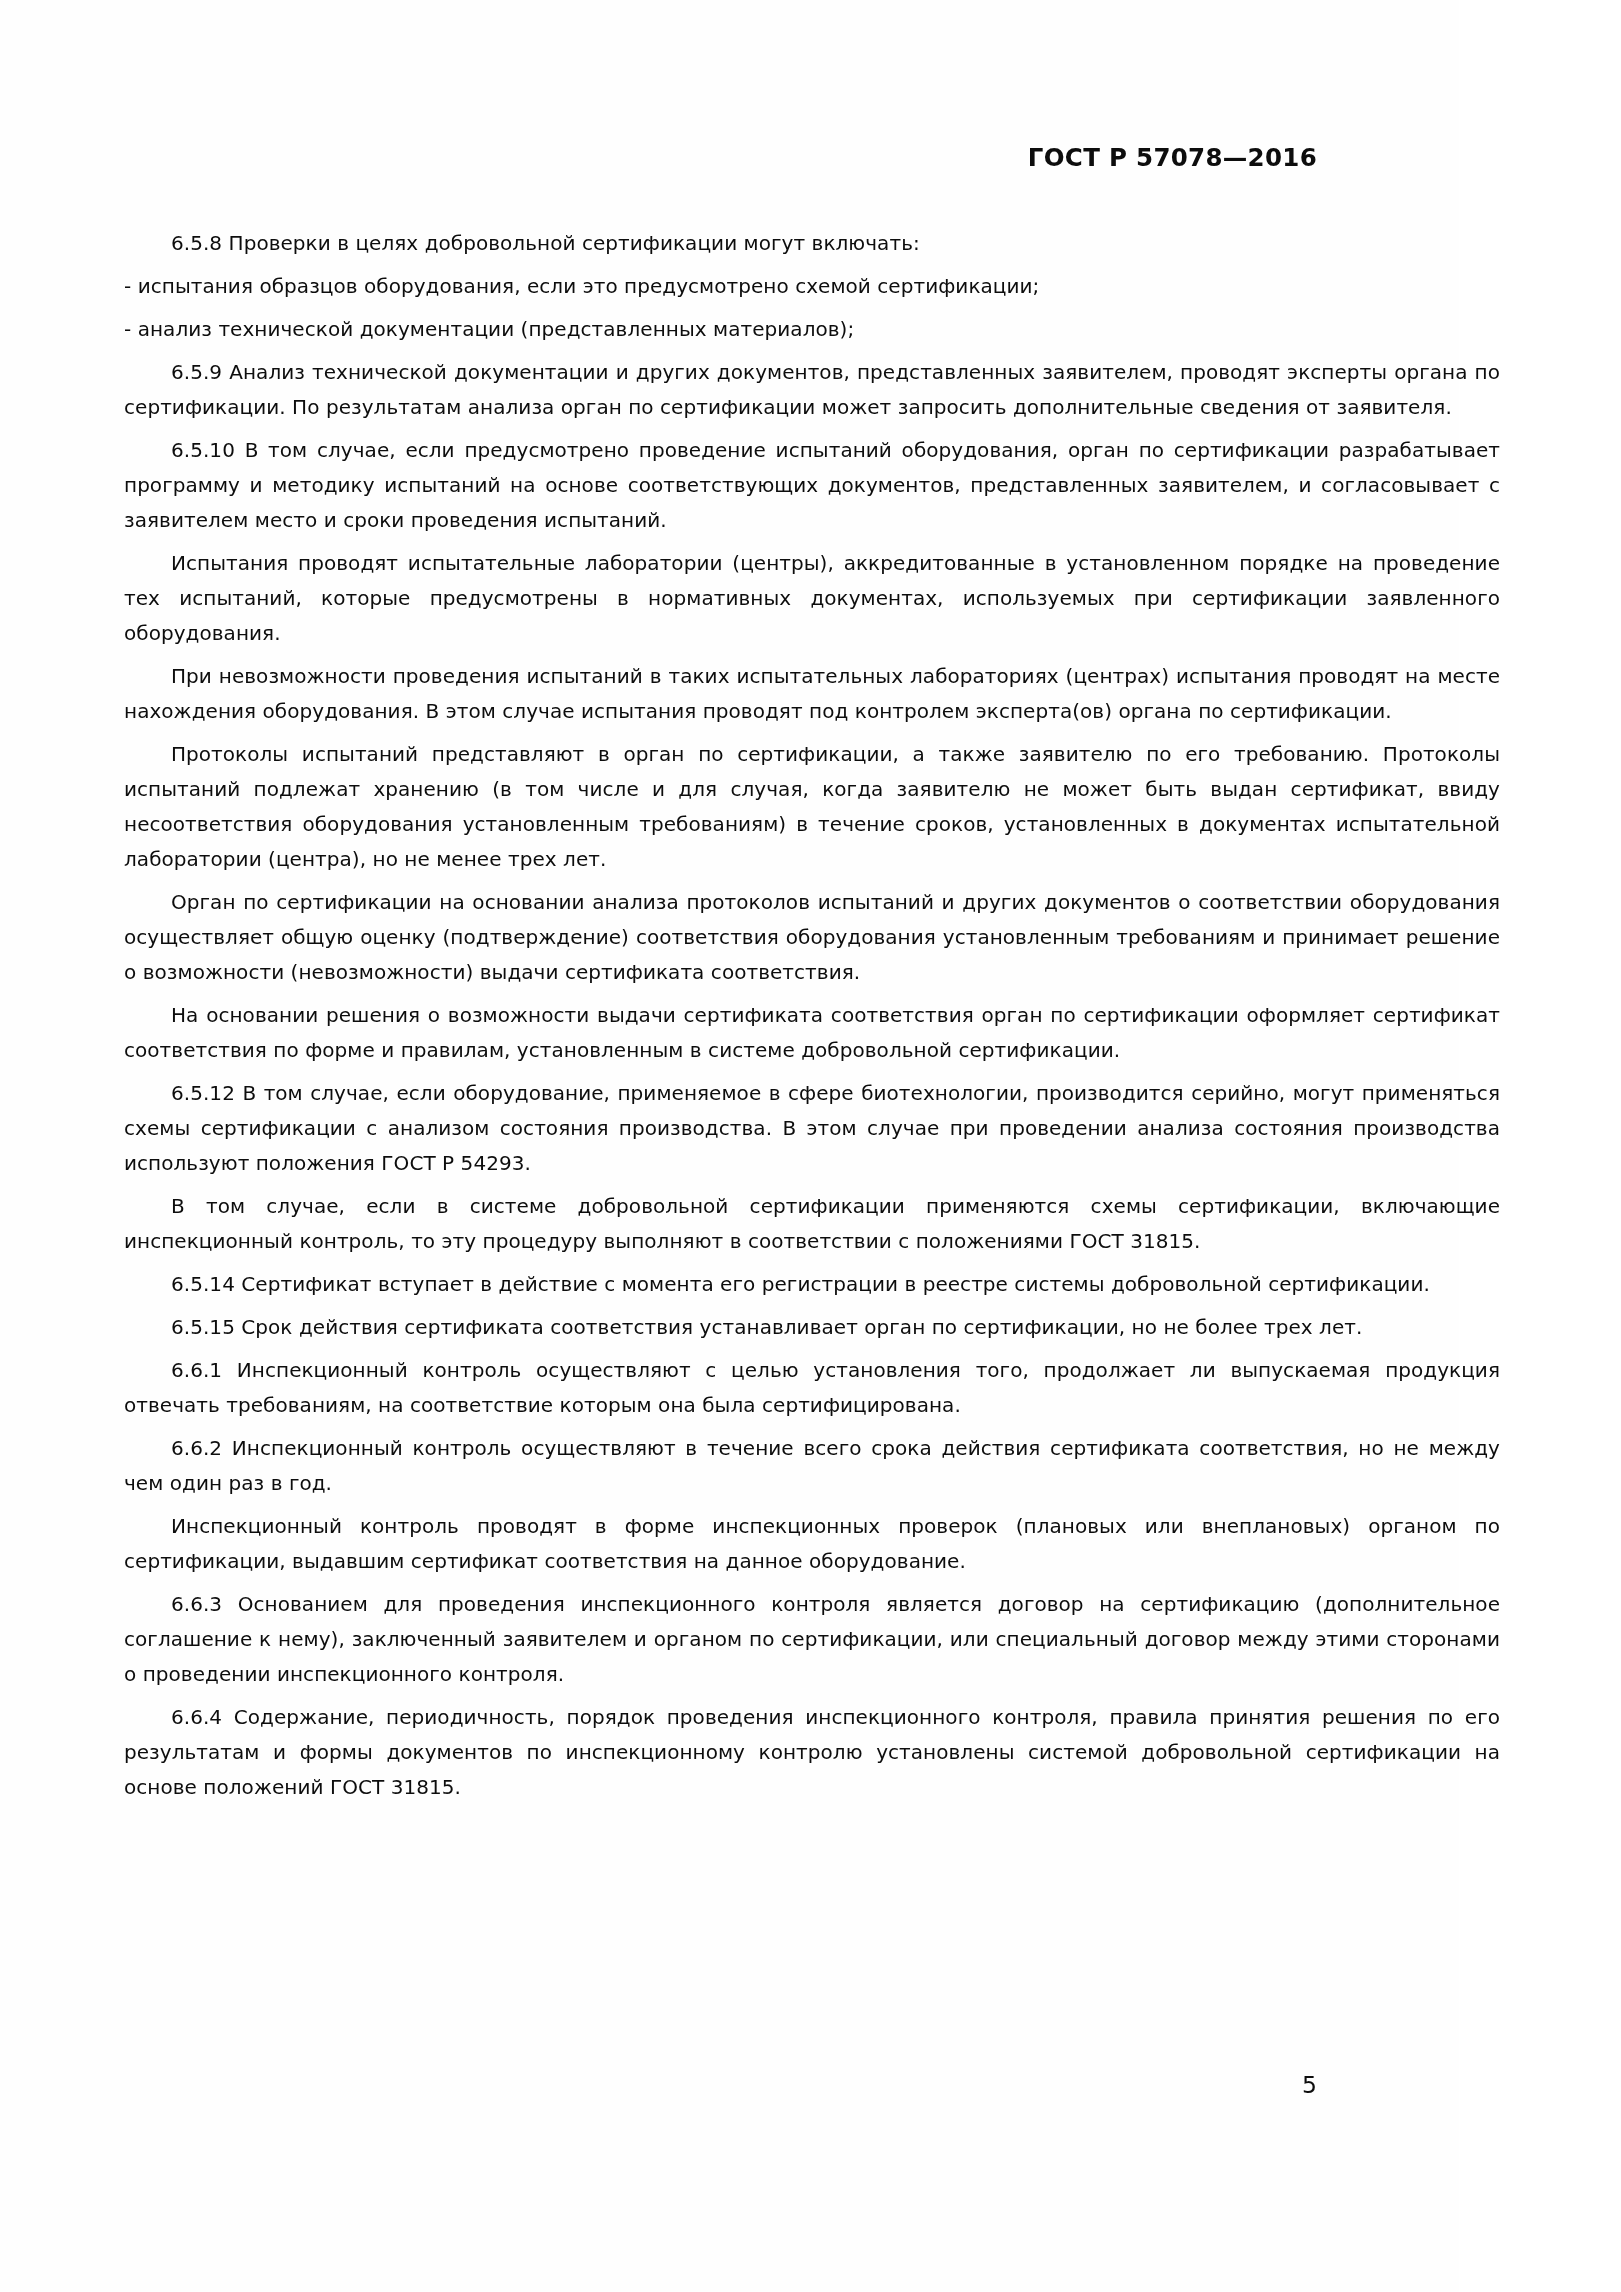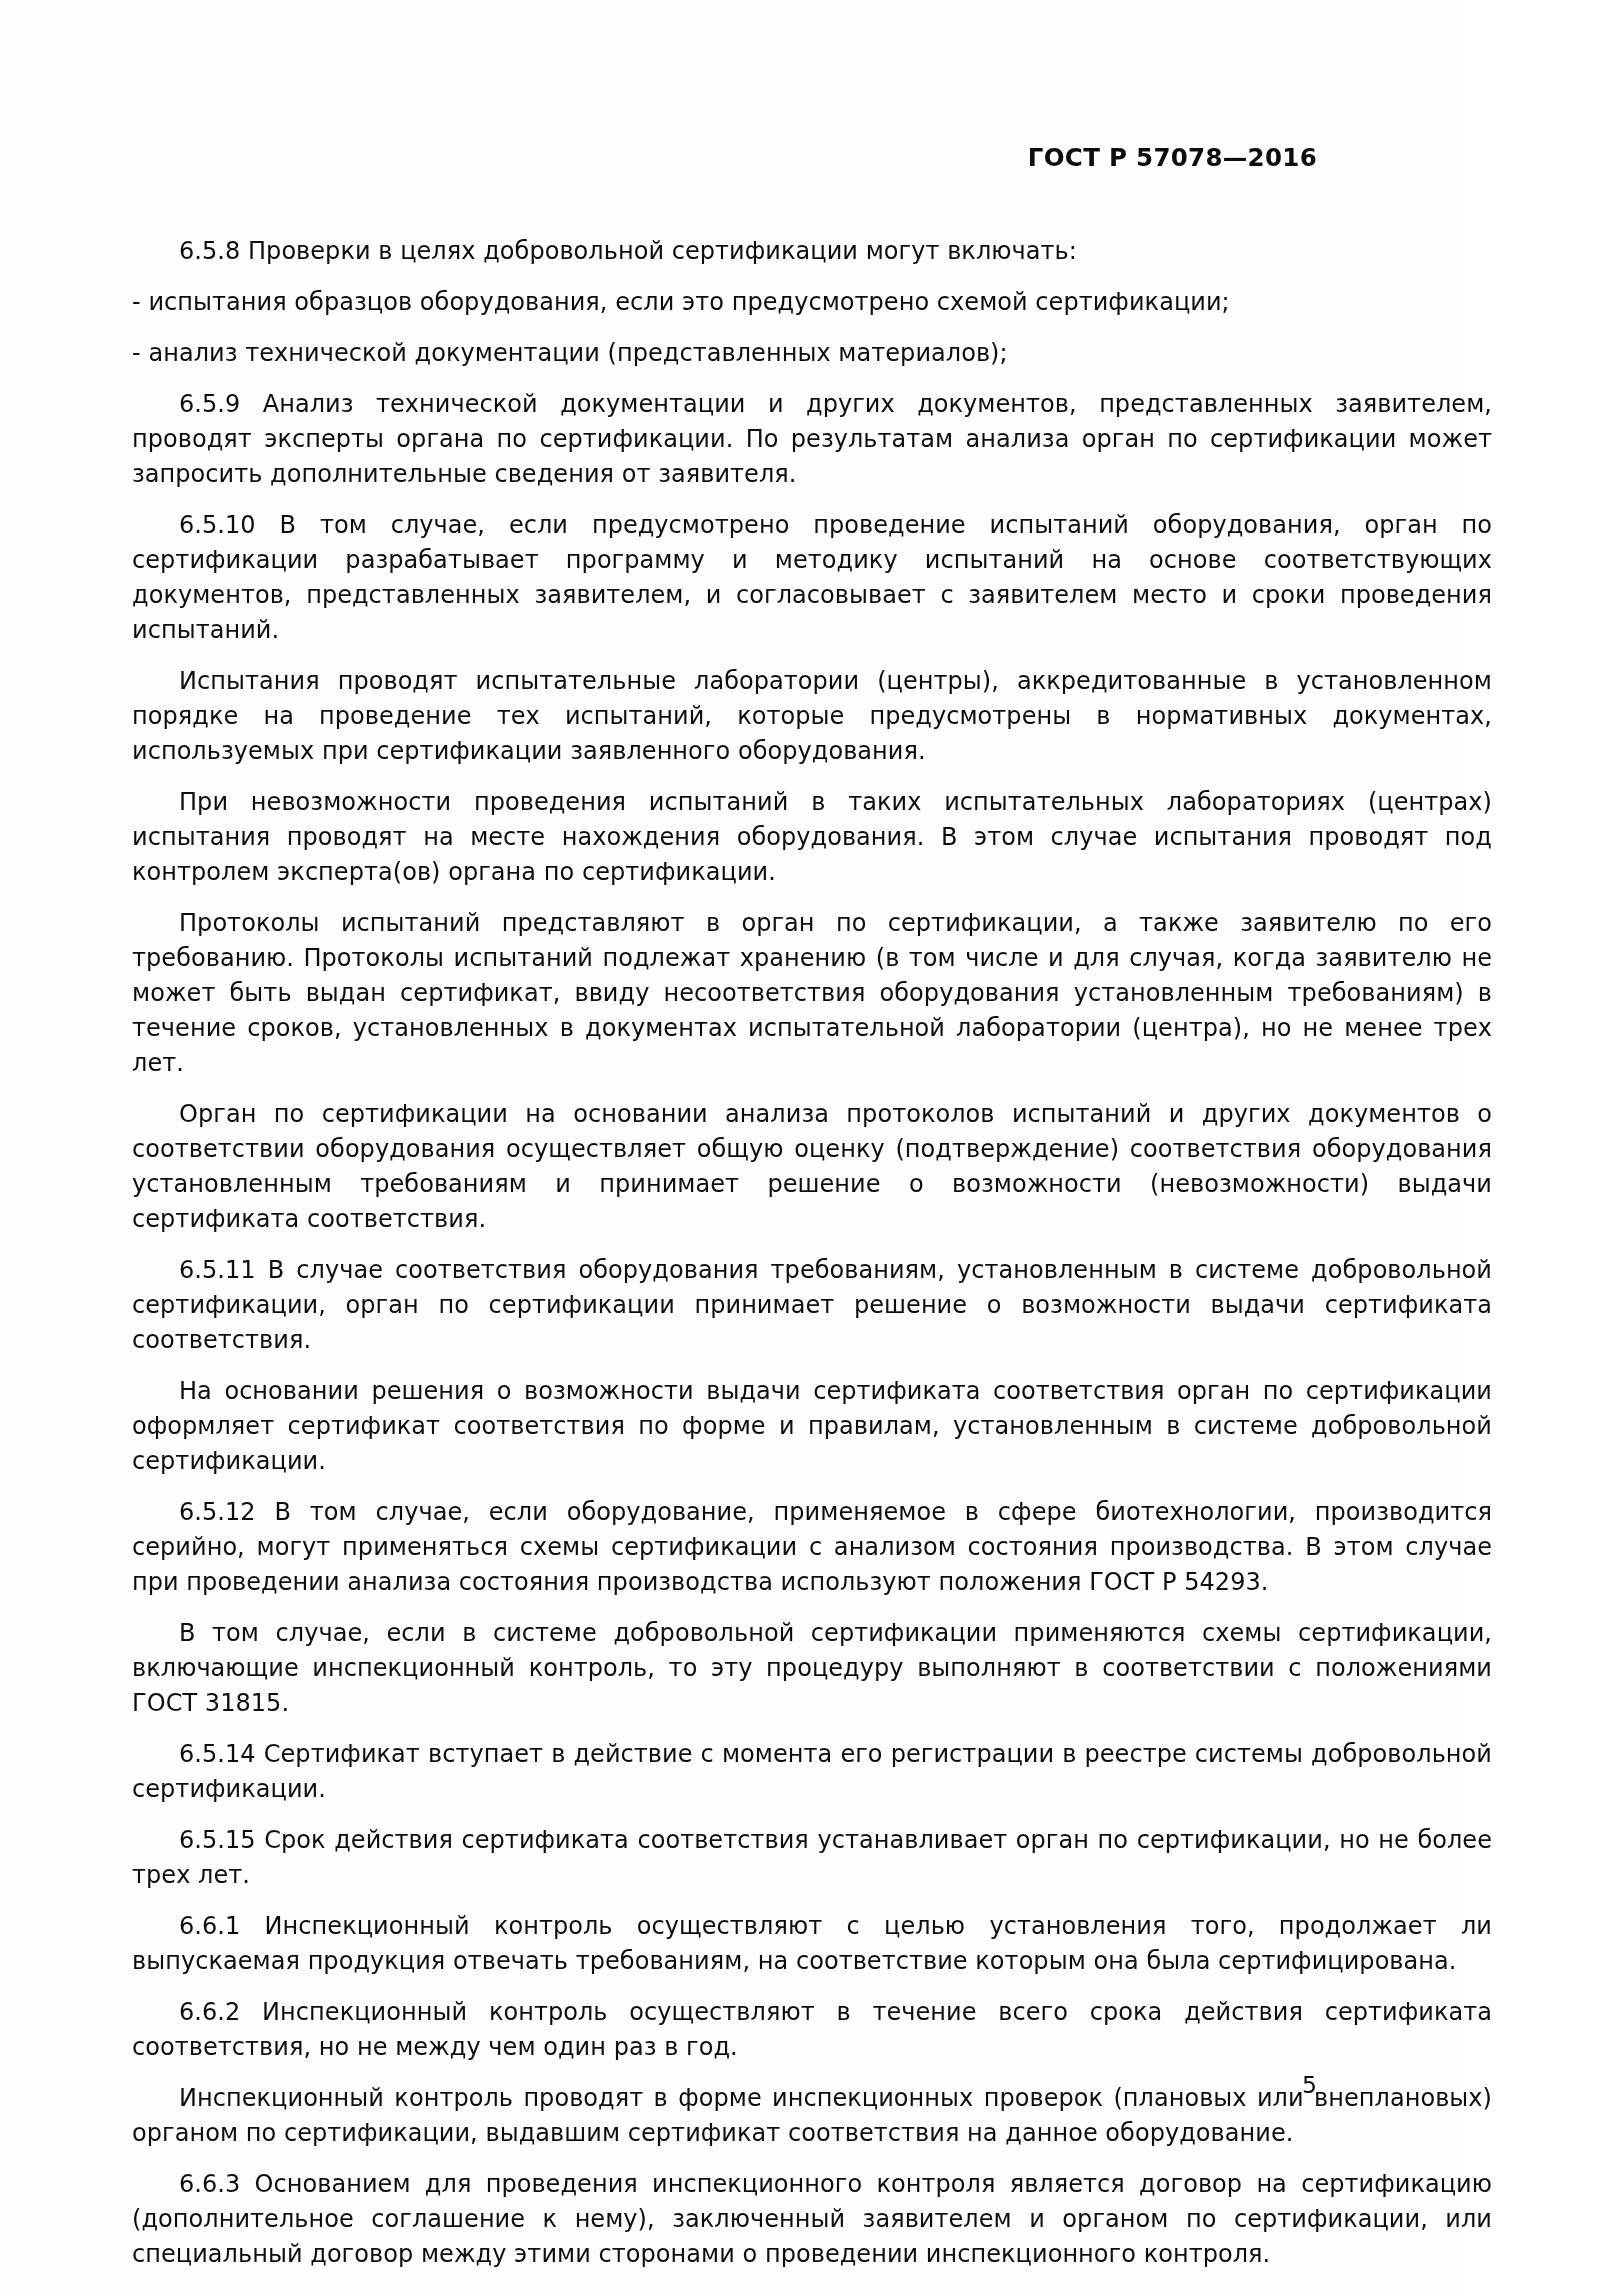--- a/index.html
+++ b/index.html
@@ -31,22 +31,22 @@
     letter-spacing: 0.3px;
     white-space: nowrap;
   }
   .content {
     position: absolute;
     left: 116px;
     top: 218px;
     width: 1392px;
   }
   p {
-    margin: 16px;
-    font-size: 24px;
+    margin: 8px;
+    font-size: 20px;
     line-height: 35px;
     text-align: justify;
     text-justify: inter-word;
     letter-spacing: 0.05px;
   }
   p.indent { text-indent: 47px; }
   p.noindent { text-indent: 0; }
   .footer-page {
     position: absolute;
     right: 142px;
@@ -64,21 +64,20 @@
   <div class="content">
     <p class="indent">6.5.8 Проверки в целях добровольной сертификации могут включать:</p>
     <p class="noindent">- испытания образцов оборудования, если это предусмотрено схемой сертификации;</p>
     <p class="noindent">- анализ технической документации (представленных материалов);</p>
     <p class="indent">6.5.9 Анализ технической документации и других документов, представленных заявителем, проводят эксперты органа по сертификации. По результатам анализа орган по сертификации может запросить дополнительные сведения от заявителя.</p>
     <p class="indent">6.5.10 В том случае, если предусмотрено проведение испытаний оборудования, орган по сертификации разрабатывает программу и методику испытаний на основе соответствующих документов, представленных заявителем, и согласовывает с заявителем место и сроки проведения испытаний.</p>
     <p class="indent">Испытания  проводят испытательные лаборатории (центры), аккредитованные в установленном порядке  на проведение тех испытаний, которые предусмотрены в нормативных документах, используемых при сертификации заявленного оборудования.</p>
     <p class="indent">При невозможности проведения испытаний в таких испытательных лабораториях (центрах) испытания проводят на месте нахождения оборудования. В этом случае испытания проводят под контролем эксперта(ов) органа по сертификации.</p>
     <p class="indent">Протоколы испытаний представляют в орган по сертификации, а также заявителю по его требованию. Протоколы испытаний подлежат хранению (в том числе и для случая, когда заявителю не может быть выдан сертификат, ввиду несоответствия оборудования установленным требованиям) в течение сроков, установленных в документах испытательной лаборатории (центра), но не менее трех лет.</p>
     <p class="indent">Орган по сертификации на основании анализа протоколов испытаний и других документов о соответствии оборудования осуществляет общую оценку (подтверждение) соответствия оборудования установленным требованиям и принимает решение о возможности (невозможности) выдачи сертификата соответствия.</p>
-    <p class="indent">6.5.11 В случае соответствия оборудования требованиям, установленным в системе добровольной сертификации, орган по сертификации принимает решение о возможности выдачи сертификата соответствия.</p>
     <p class="indent">На основании решения о возможности выдачи сертификата соответствия орган по сертификации оформляет сертификат соответствия по форме и правилам, установленным в системе добровольной сертификации.</p>
     <p class="indent">6.5.12 В том случае, если оборудование, применяемое в сфере биотехнологии, производится серийно, могут применяться схемы сертификации с анализом состояния производства. В этом случае при проведении анализа состояния производства используют положения ГОСТ Р 54293.</p>
     <p class="indent">В том случае, если в системе добровольной сертификации применяются схемы сертификации, включающие инспекционный контроль, то эту процедуру выполняют в соответствии с положениями ГОСТ 31815.</p>
     <p class="indent">6.5.14 Сертификат вступает в действие с момента его регистрации в реестре системы добровольной сертификации.</p>
     <p class="indent">6.5.15 Срок действия сертификата соответствия устанавливает орган по сертификации, но не более трех лет.</p>
     <p class="indent">6.6.1 Инспекционный контроль осуществляют с целью установления того, продолжает ли выпускаемая продукция отвечать требованиям, на соответствие которым она была сертифицирована.</p>
     <p class="indent">6.6.2 Инспекционный контроль осуществляют в течение всего срока действия сертификата соответствия, но не между чем один раз в год.</p>
     <p class="indent">Инспекционный контроль проводят в форме инспекционных проверок (плановых или внеплановых) органом по сертификации, выдавшим сертификат соответствия на данное оборудование.</p>
     <p class="indent">6.6.3 Основанием для проведения инспекционного контроля является договор на сертификацию (дополнительное соглашение к нему), заключенный заявителем и органом по сертификации, или специальный договор между этими сторонами о проведении инспекционного контроля.</p>
     <p class="indent">6.6.4 Содержание, периодичность, порядок проведения инспекционного контроля, правила принятия решения по его результатам и формы документов по инспекционному контролю установлены системой добровольной сертификации на основе положений ГОСТ 31815.</p>

